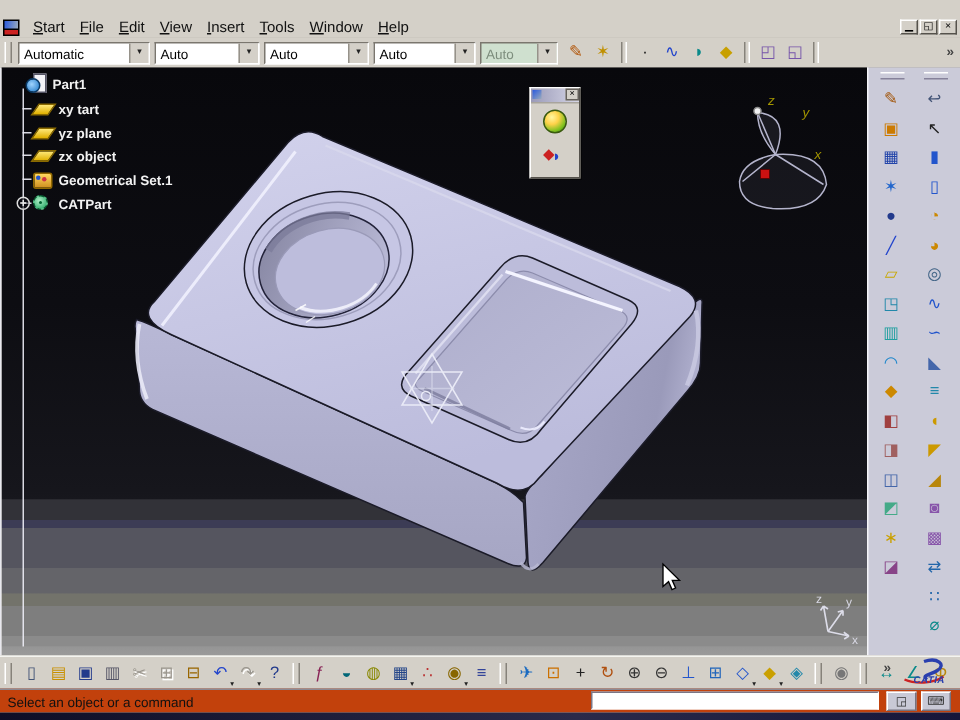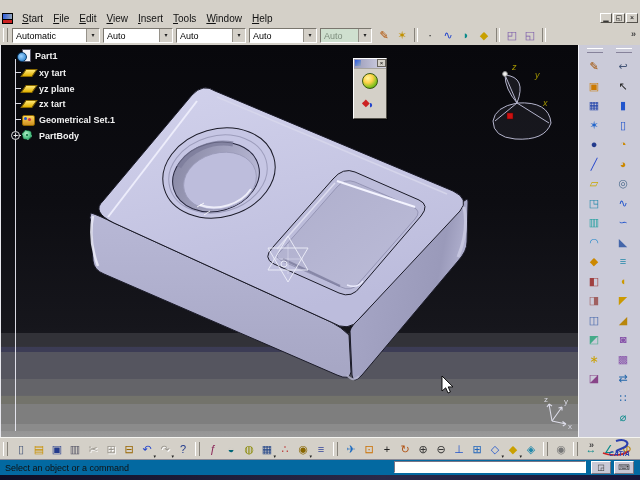--- a/index.html
+++ b/index.html
@@ -101,21 +101,21 @@
   .dsep{height:5px;position:relative;}
   .dsep::before{content:"";position:absolute;left:4px;right:4px;top:2px;border-top:1px solid #9a96aa;border-bottom:1px solid #eee;}
   
   #bottombar{position:absolute;left:0;top:437px;width:640px;height:22px;background:#d4d0c8;
     border-top:1px solid #f4f4f0;display:flex;align-items:center;}
   #bottombar .tbi{height:18px;}
   #bb-overflow{position:absolute;right:46px;top:440px;}
   .dslogo{position:absolute;right:2px;top:438px;width:42px;height:20px;}
   .dslogo span{position:absolute;left:13px;top:12px;font-size:6.5px;font-weight:bold;font-style:italic;color:#2a3fae;letter-spacing:.3px;}
   
-  #statusbar{position:absolute;left:0;top:459px;width:640px;height:16px;background:#0369a1;border-top:1px solid #8a8a96;box-sizing:border-box;}
+  #statusbar{position:absolute;left:0;top:459px;width:640px;height:16px;background:#c2410c;border-top:1px solid #8a8a96;box-sizing:border-box;}
   .smsg{position:absolute;left:5px;top:3px;font-size:9px;color:#111;}
   .scmd{position:absolute;left:394px;top:1px;width:192px;height:12px;background:#fff;border:1px solid;
     border-color:#7a7686 #fff #fff #7a7686;font-size:9px;padding:0 2px;font-family:"Liberation Sans",sans-serif;box-sizing:border-box;}
   .sbtn{position:absolute;top:1px;width:20px;height:13px;background:#c9c9d6;border:1px solid;
     border-color:#fff #76727e #76727e #fff;font-size:8px;text-align:center;line-height:11px;color:#333;box-sizing:border-box;}
   #sbtn1{left:591px;} #sbtn2{left:614px;}
   #bottomstrip{position:absolute;left:0;top:475px;width:640px;height:5px;background:linear-gradient(90deg,#0e0e26,#2a2a4a 60%,#16163a);}
 </style>
 </head>
 <body>
@@ -302,29 +302,29 @@
           <div class="trow" style="top: 21px;">
             <span class="ti ti-plane"></span>
             <span class="tlabel">xy tart</span>
           </div>
           <div class="trow" style="top: 37px;">
             <span class="ti ti-plane"></span>
             <span class="tlabel">yz plane</span>
           </div>
           <div class="trow" style="top: 52px;">
             <span class="ti ti-plane"></span>
-            <span class="tlabel">zx tart</span>
+            <span class="tlabel">zx object</span>
           </div>
           <div class="trow" style="top: 68px;">
             <span class="ti ti-gset"></span>
             <span class="tlabel">Geometrical Set.1</span>
           </div>
           <div class="trow" style="top: 84px;">
             <span class="ti ti-body"></span>
-            <span class="tlabel">PartBody</span>
+            <span class="tlabel">CATPart</span>
           </div>
         </div>
     <span class="node" style="top: 86px;">+</span>
       </div>
 
     <div id="floatbar">
       <div class="fb-title">
         <span class="fb-titleicon"></span>
         <span class="fb-close">×</span>
       </div>

